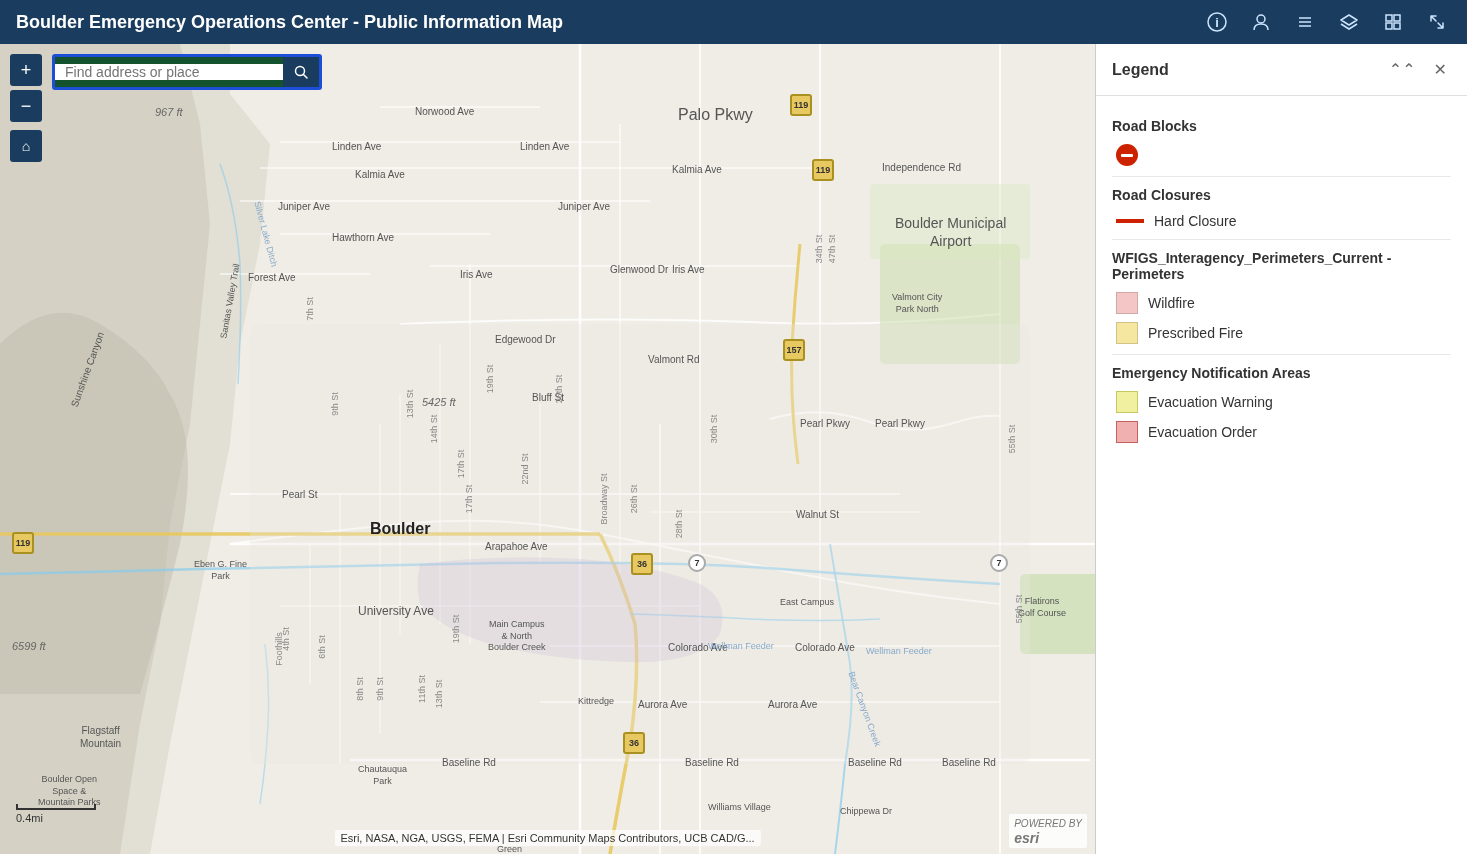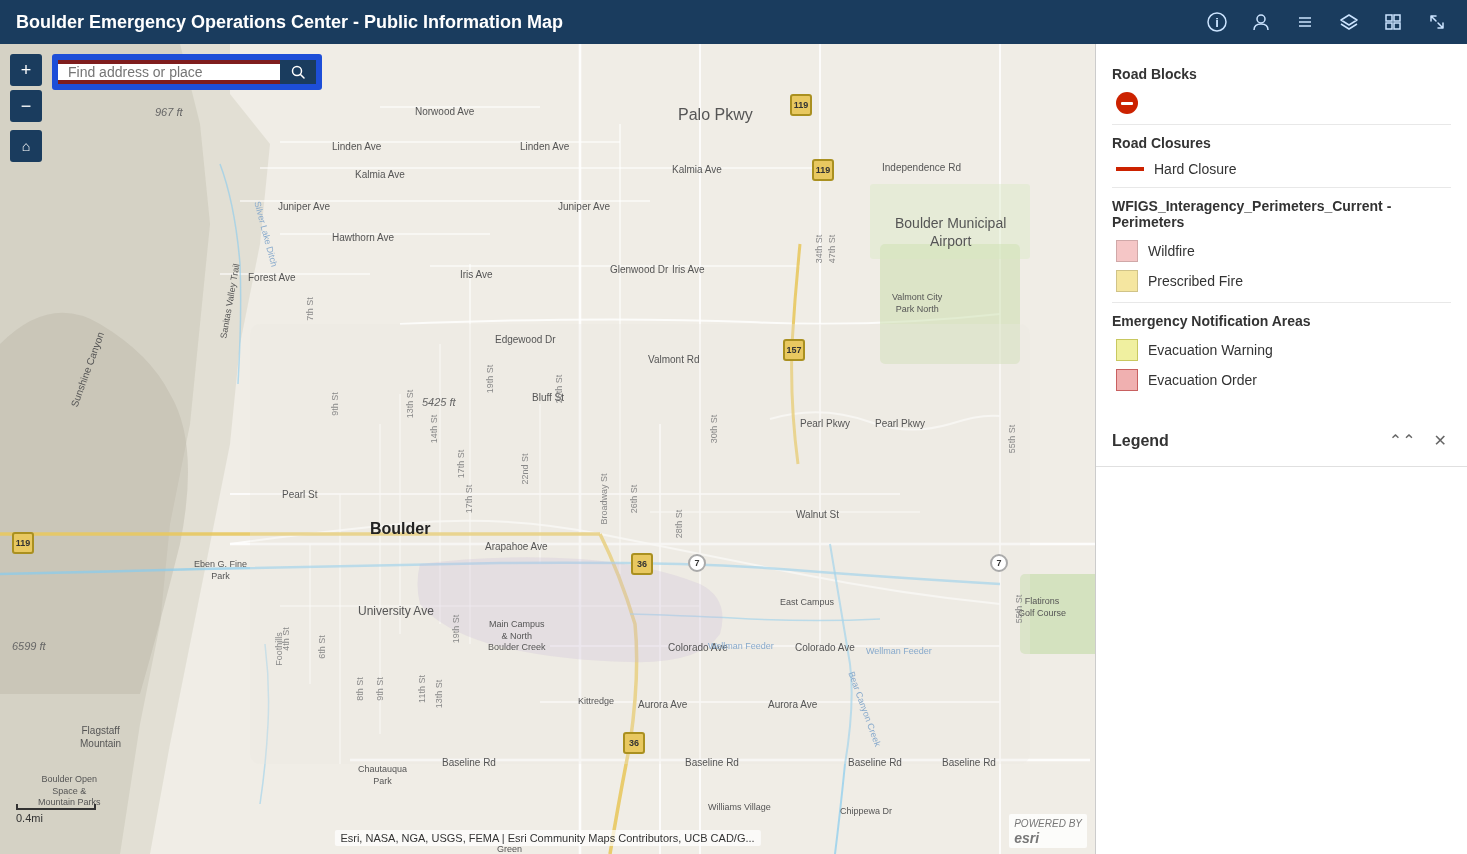--- a/index.html
+++ b/index.html
@@ -77,22 +77,22 @@
     }
 
     
     #search-bar {
       position: absolute;
       top: 10px;
       left: 52px;
       z-index: 10;
       display: flex;
       align-items: center;
-      background: #7f1d1d;
-      border: 6px solid #1d4ed8;
+      background: #14532d;
+      border: 3px solid #1d4ed8;
       border-radius: 3px;
       overflow: hidden;
       width: 270px;
       height: 36px;
       justify-content: center;
     }
     #search-input {
       flex: 1;
       border: none;
       outline: none;
@@ -548,20 +548,28 @@
     <div id="attribution">Esri, NASA, NGA, USGS, FEMA | Esri Community Maps Contributors, UCB CAD/G...</div>
 
     <div id="esri-logo">
       <span style="font-size:10px; color:#777;">POWERED BY</span><br>
       <span style="font-size:14px; font-weight:bold; color:#777;">esri</span>
     </div>
 
   </div>
 
   <div id="legend-panel">
+    <div id="legend-header">
+      <span id="legend-title">Legend</span>
+      <div id="legend-header-icons">
+        <button class="legend-ctrl-btn" title="Collapse">⌃⌃</button>
+        <button class="legend-ctrl-btn" title="Close">✕</button>
+      </div>
+    </div>
+
     <div id="legend-body">
 
       <div class="legend-section-title">Road Blocks</div>
       <div class="legend-item">
         <div class="icon-road-block"></div>
       </div>
 
       <hr class="legend-divider">
 
       <div class="legend-section-title">Road Closures</div>
@@ -588,23 +596,15 @@
       <div class="legend-item">
         <div class="swatch swatch-evac-warning"></div>
         <span class="legend-item-label">Evacuation Warning</span>
       </div>
       <div class="legend-item">
         <div class="swatch swatch-evac-order"></div>
         <span class="legend-item-label">Evacuation Order</span>
       </div>
 
     </div>
-
-    <div id="legend-header">
-      <span id="legend-title">Legend</span>
-      <div id="legend-header-icons">
-        <button class="legend-ctrl-btn" title="Collapse">⌃⌃</button>
-        <button class="legend-ctrl-btn" title="Close">✕</button>
-      </div>
-    </div>
   </div>
 
 </div>
 
 </body></html>

